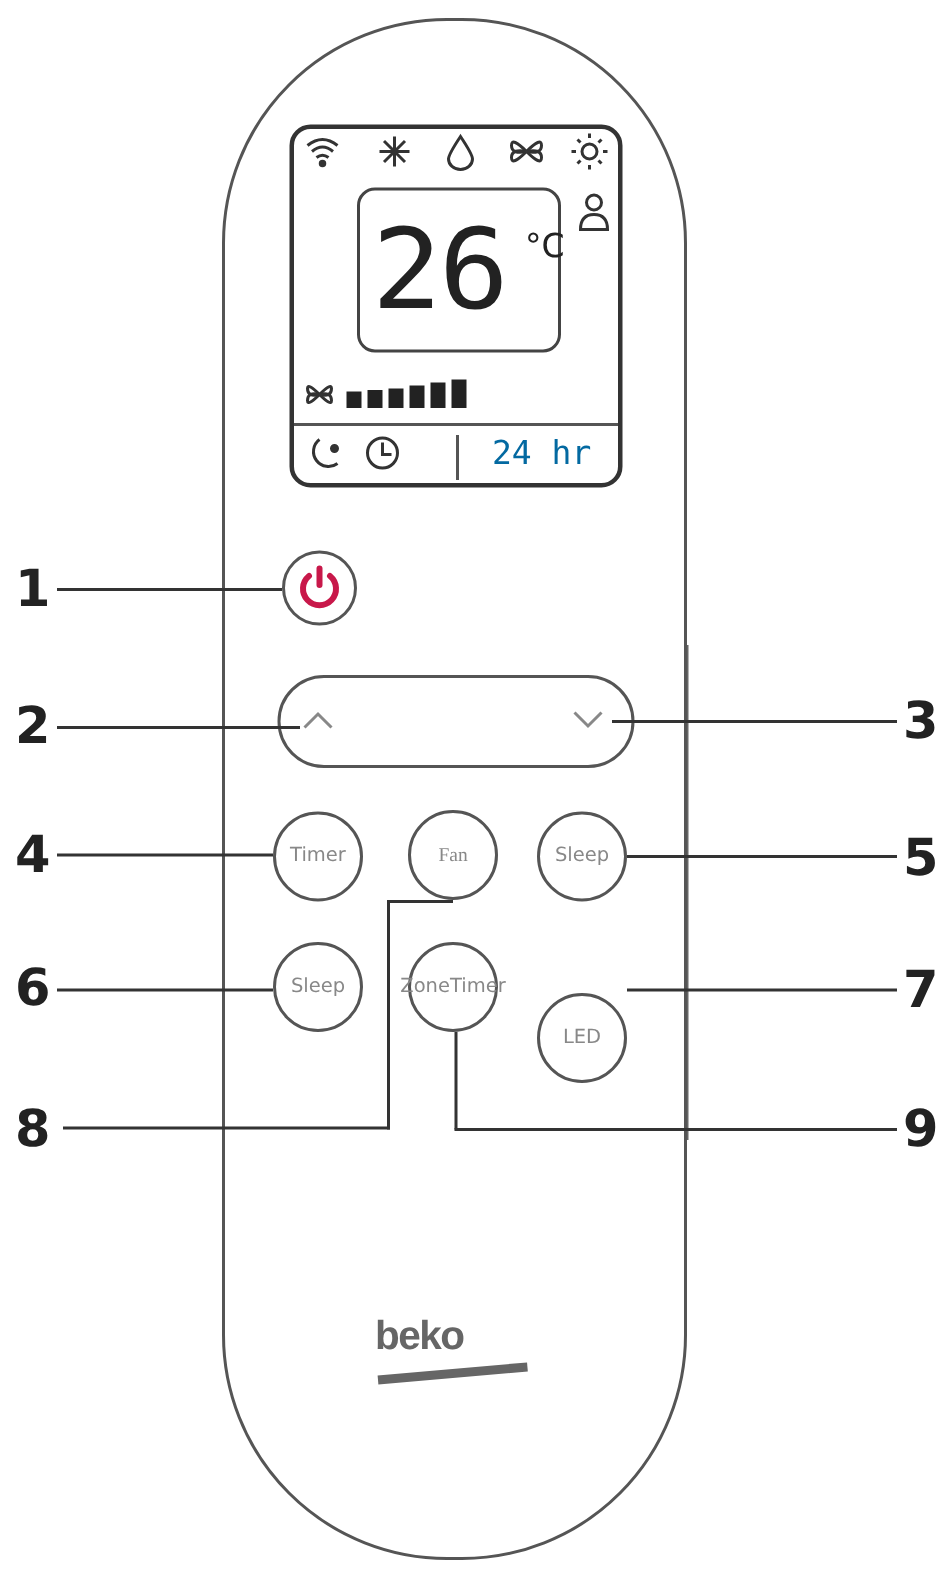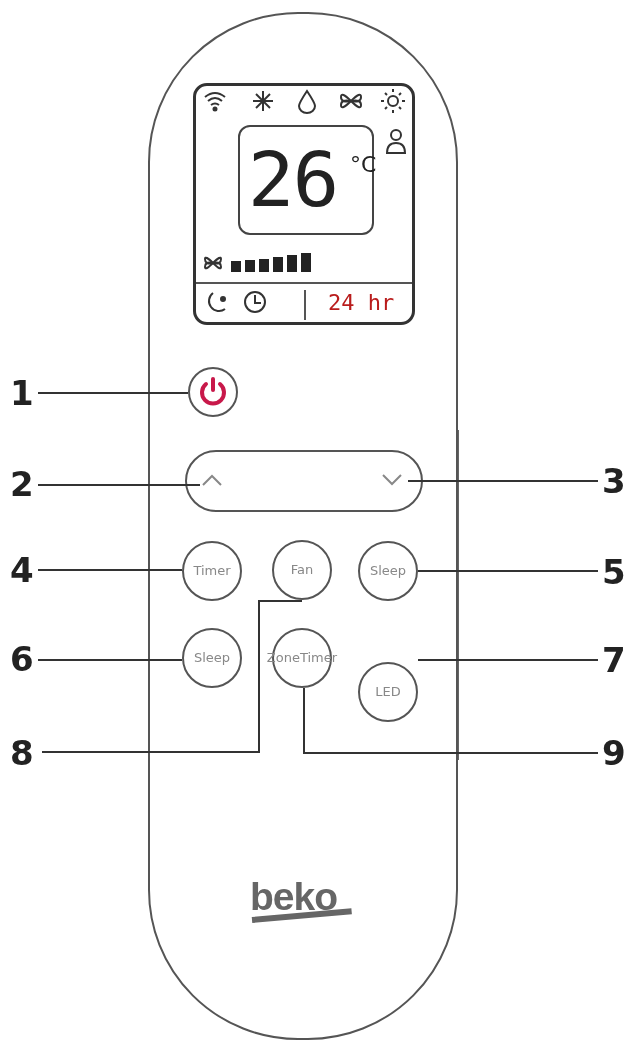--- a/index.html
+++ b/index.html
@@ -5,27 +5,27 @@
   html,body{margin:0;padding:0;background:#fff;}
   body{width:634px;height:1048px;position:relative;overflow:hidden;font-family:"DejaVu Sans",sans-serif;}
   .abs{position:absolute;}
   .remote{left:148px;top:12px;width:310px;height:1028px;border:2px solid #555;border-radius:150px;box-sizing:border-box;background:#fff;}
   .lcd{left:193px;top:83px;width:222px;height:242px;border:3px solid #333;border-radius:14px;box-sizing:border-box;background:#fff;}
   .tempbox{left:238px;top:125px;width:136px;height:110px;border:2px solid #444;border-radius:12px;box-sizing:border-box;}
   .temp{left:250px;top:140px;font-family:"DejaVu Sans Mono",monospace;font-size:74px;line-height:80px;color:#222;letter-spacing:-2px;transform:scaleX(1.05);font-weight:normal;}
   .unit{left:350px;top:152px;font-size:22px;color:#222;}
   .lcd-divider{left:196px;top:282px;width:216px;height:2px;background:#555;}
   .lcd-vdiv{left:304px;top:290px;width:2px;height:30px;background:#555;}
-  .hr-text{left:328px;top:290px;font-family:"DejaVu Sans Mono",monospace;font-size:22px;color:#b91c1c;}
+  .hr-text{left:328px;top:290px;font-family:"DejaVu Sans Mono",monospace;font-size:22px;color:#0369a1;}
   .btn-circle{border:2px solid #555;border-radius:50%;box-sizing:border-box;background:#fff;display:flex;align-items:center;justify-content:center;color:#888;font-size:13px;line-height:14px;}
   .pill{left:185px;top:450px;width:238px;height:62px;border:2px solid #555;border-radius:31px;box-sizing:border-box;}
   .num{font-family:"DejaVu Sans",sans-serif;font-weight:bold;font-size:34px;color:#222;line-height:34px;}
   .line{background:#333;position:absolute;}
   .guide{background:#666;position:absolute;width:2px;}
-  .logo{left:250px;top:875px;font-family:"Liberation Sans",sans-serif;font-weight:bold;font-size:39px;color:#666;letter-spacing:-1px;}
+  .logo{left:250px;top:875px;font-family:"Liberation Sans",sans-serif;font-weight:bold;font-size:27px;color:#666;letter-spacing:-1px;}
   .logo-bar{left:252px;top:917px;width:100px;height:6px;background:#666;transform:rotate(-5deg);transform-origin:left center;}
 </style>
 </head>
 <body>
 
 <div class="guide" style="left:148px;top:330px;height:430px;"></div>
 <div class="guide" style="left:457px;top:430px;height:330px;"></div>
 
 <div class="abs remote"></div>
 
@@ -116,21 +116,21 @@
 <svg class="abs" style="left:200px;top:472px;" width="24" height="16">
   <polyline points="3,13 12,4 21,13" stroke="#888" stroke-width="2" fill="none"></polyline>
 </svg>
 <svg class="abs" style="left:380px;top:472px;" width="24" height="16">
   <polyline points="3,3 12,12 21,3" stroke="#888" stroke-width="2" fill="none"></polyline>
 </svg>
 
 <div class="abs btn-circle" style="left:182px;top:541px;width:60px;height:60px;">
     <span>Timer</span>
   </div>
-<div class="abs btn-circle" style="left:272px;top:540px;width:60px;height:60px;">
+<div class="abs btn-circle" style="left:272px;top:540px;width:60px;height:60px;font-family:Liberation Serif, serif;">
     <span>Fan</span>
   </div>
 <div class="abs btn-circle" style="left:358px;top:541px;width:60px;height:60px;">
     <span>Sleep</span>
   </div>
 <div class="abs btn-circle" style="left:182px;top:628px;width:60px;height:60px;">
     <span>Sleep</span>
   </div>
 <div class="abs btn-circle" style="left:272px;top:628px;width:60px;height:60px;flex-direction:row;">
   <span>Zone</span>

